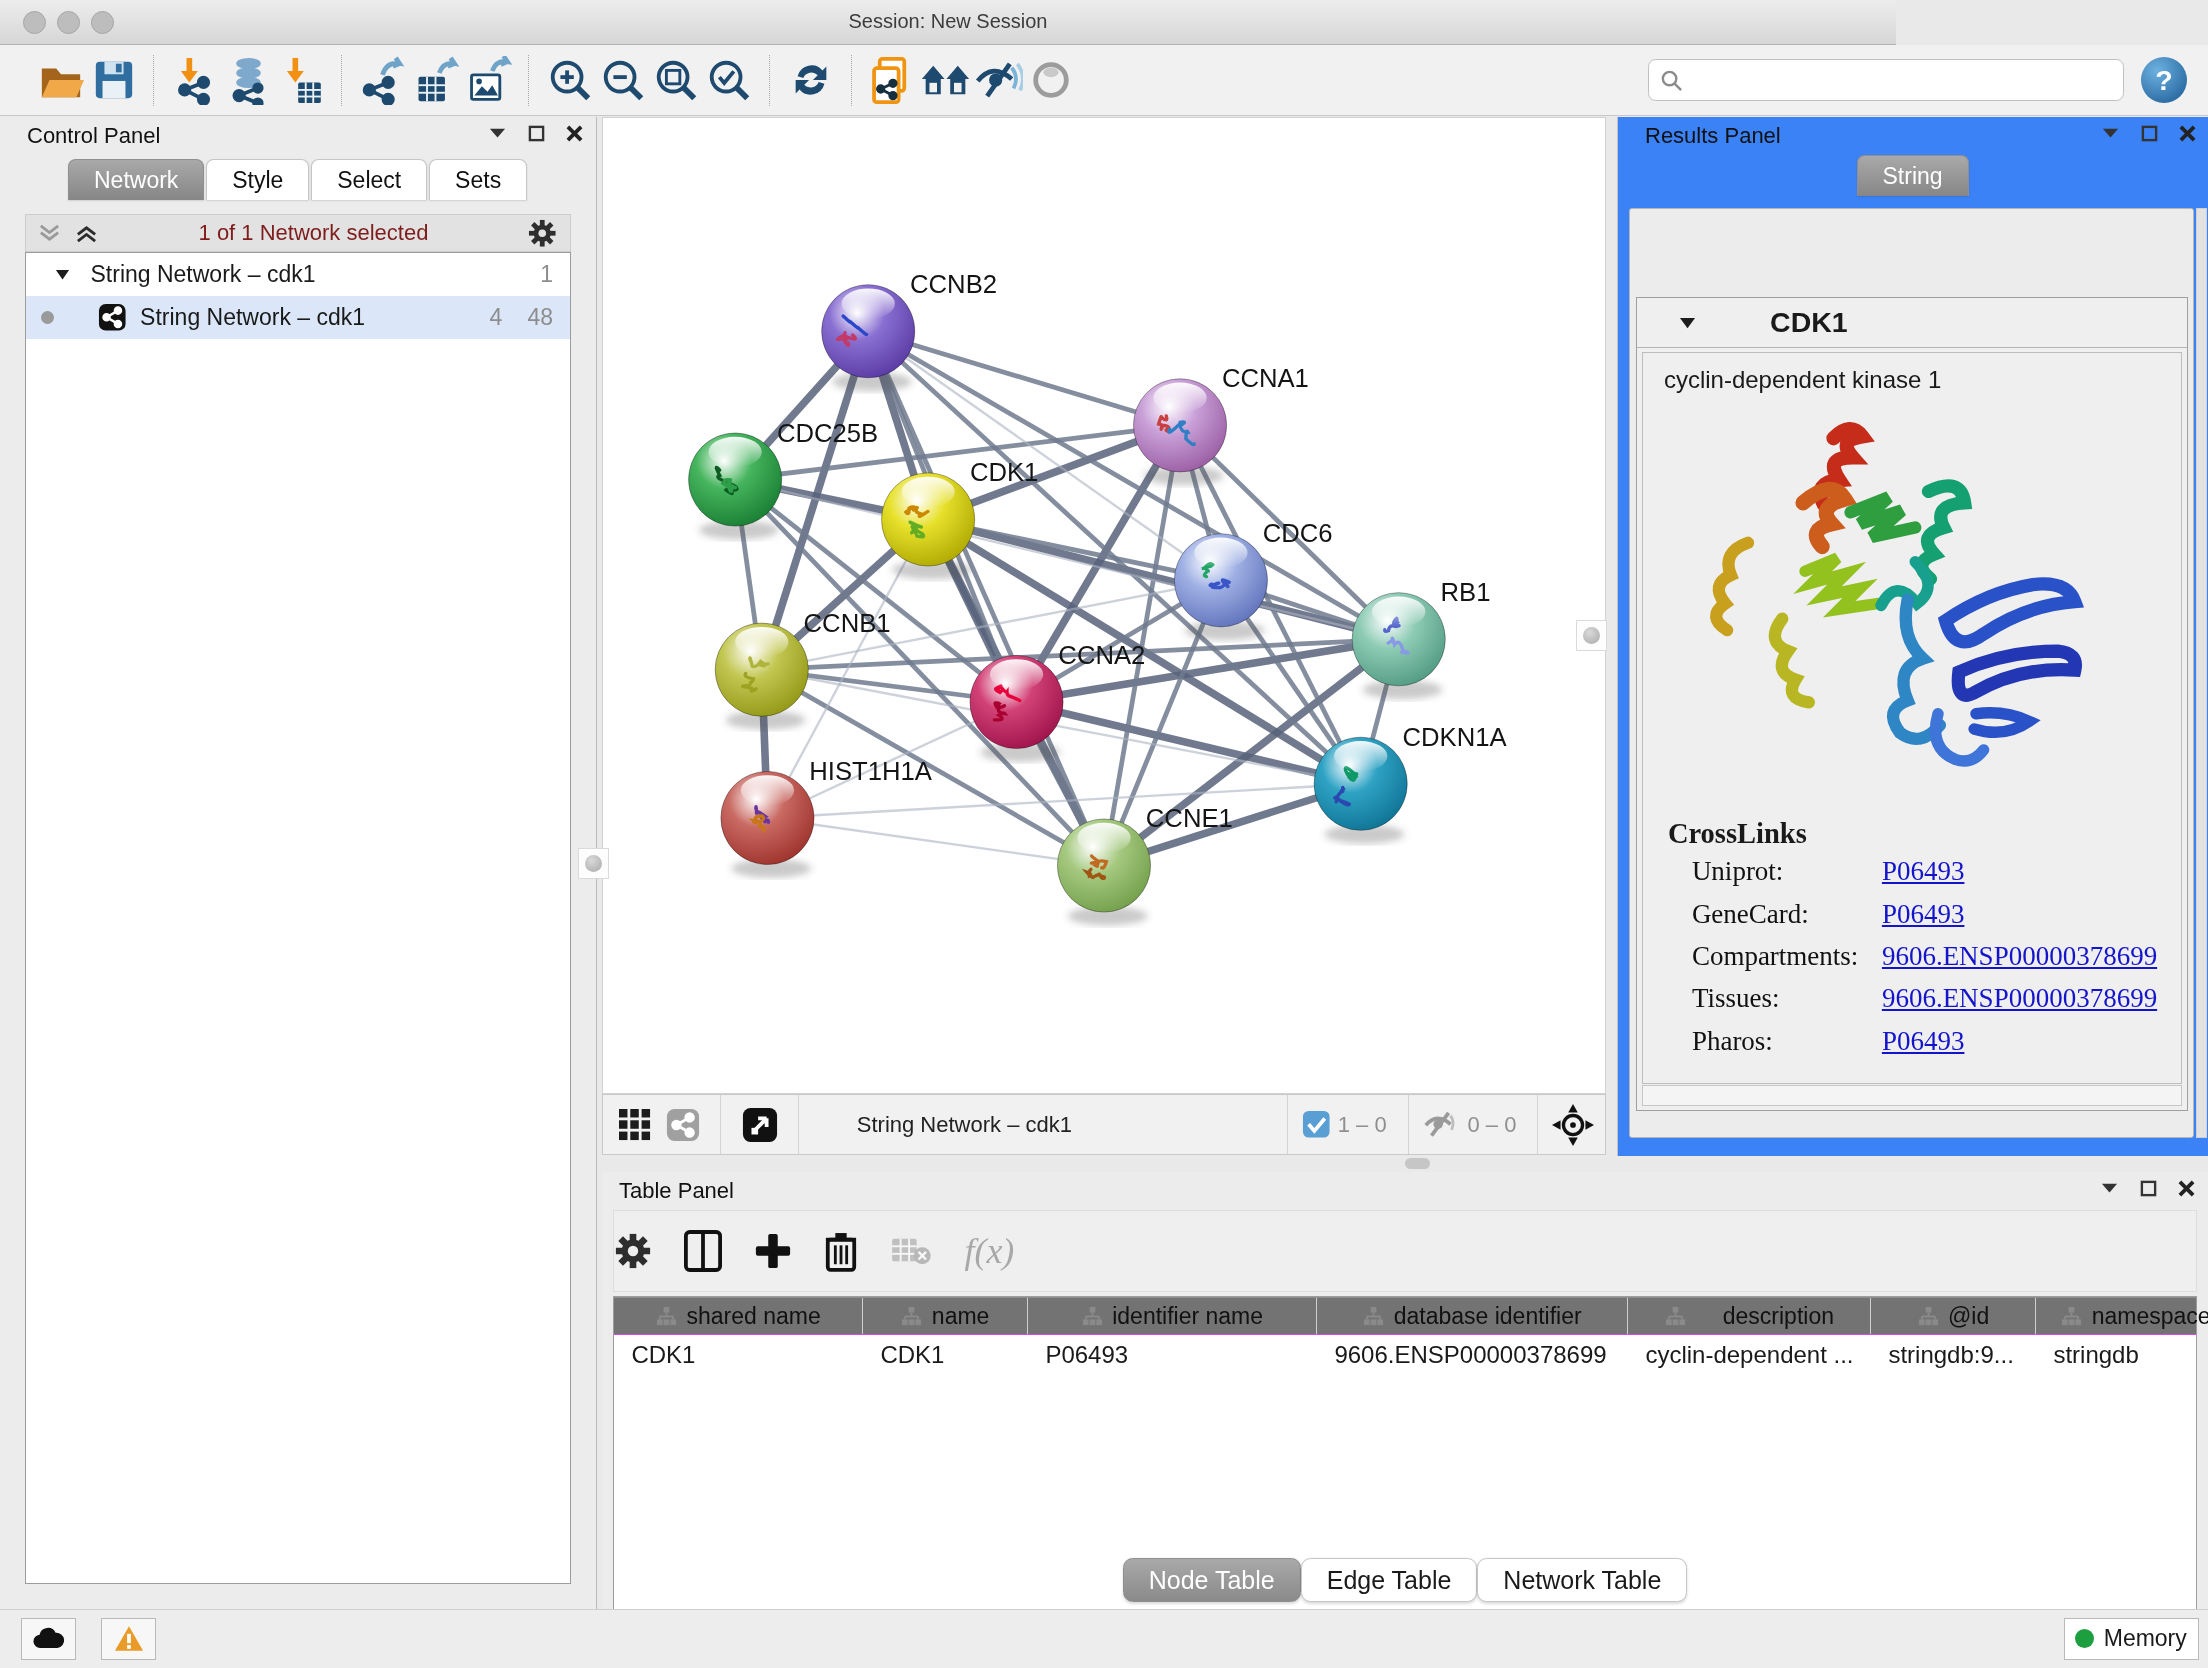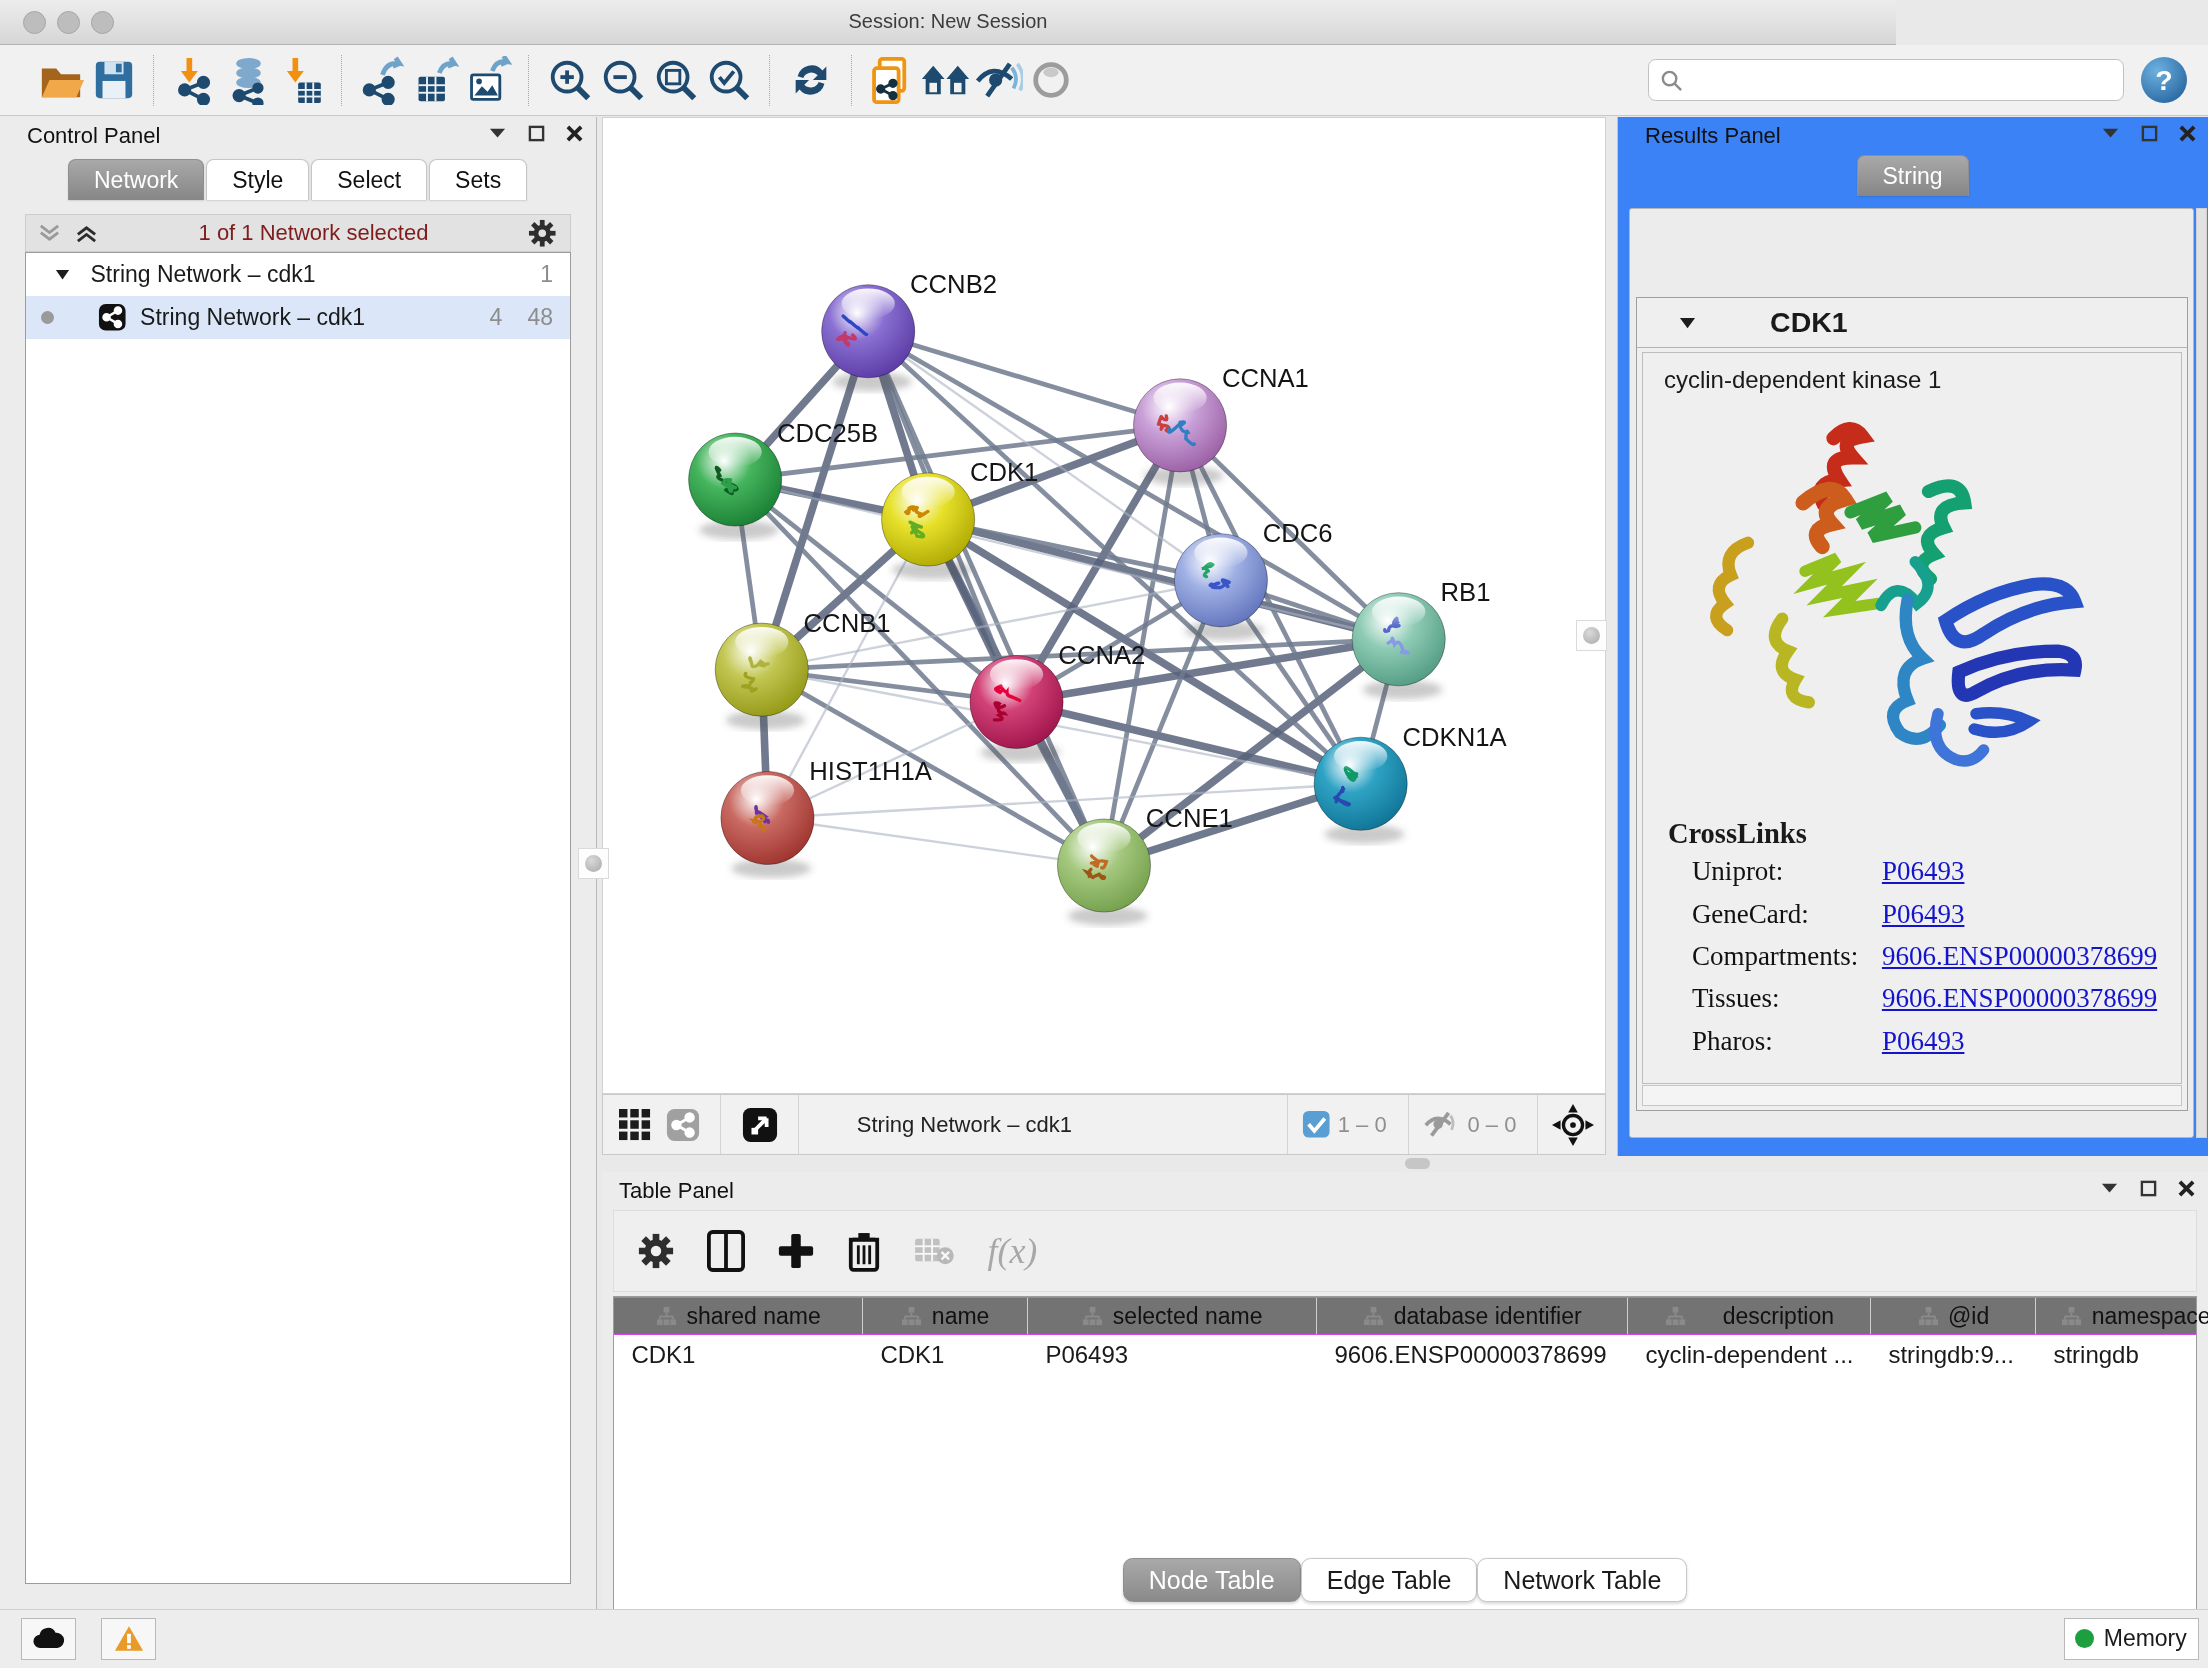--- a/index.html
+++ b/index.html
@@ -80,21 +80,21 @@
   .xl-title{font-family:"Liberation Serif",serif;font-weight:bold;font-size:28.5px;margin:9.5px 0 5.7px 25px;}
   .xl-row{display:flex;font-family:"Liberation Serif",serif;font-size:27px;margin:1.9px 0 11.4px 49px;}
   .xl-label{width:190px;color:#111;}
   .xl-link{color:#1414cc;text-decoration:underline;}
   .rp-scroll{position:absolute;left:4.8px;bottom:3.8px;width:540px;height:21px;border:1px solid #c6c6c6;background:#f4f4f4;box-sizing:border-box;}
   .rp-vscroll{position:absolute;right:1.9px;top:91px;width:11.4px;height:930px;background:#e2e2e2;border:1px solid #d0d0d0;box-sizing:border-box;}
 
   
   .table-panel{left:602px;top:1172px;width:1606px;height:438px;background:#ececec;box-sizing:border-box;}
   .tp-toolbar{position:absolute;left:11.4px;top:38px;width:1584px;height:82px;background:#efefef;
-      border:1px solid #dddddd;display:flex;align-items:center;gap:32px;padding-left:23px;box-sizing:border-box;}
+      border:1px solid #dddddd;display:flex;align-items:center;gap:32px;box-sizing:border-box;}
   .tp-table{position:absolute;left:11.4px;top:124px;width:1584px;height:363px;background:#fff;
       border:1px solid #9c9c9c;box-sizing:border-box;}
   .th-row{display:flex;height:36px;background:#737373;border-top:1.9px solid #8f8f8f;border-bottom:1px solid #d946ef;text-align:center;}
   .th-cell{display:flex;align-items:center;justify-content:center;gap:9.5px;font-size:23px;color:#111;
       border-right:1px solid #cfcfcf;box-sizing:border-box;overflow:hidden;white-space:nowrap;flex:0 0 auto;}
   .td-row{display:flex;height:40px;align-items:center;}
   .td-cell{font-size:24px;padding-left:17px;box-sizing:border-box;overflow:hidden;white-space:nowrap;flex:0 0 auto;}
   .tp-hscroll{position:absolute;left:1px;bottom:1px;width:1580px;height:23px;background:#fbfbfb;border-top:1px solid #ddd;}
   .tp-thumb{position:absolute;left:9.5px;top:3.8px;width:162px;height:15px;border-radius:7.6px;background:#c4c4c4;}
   .bt-tabs{position:absolute;left:0;top:0;width:100%;display:flex;justify-content:center;}
@@ -830,21 +830,21 @@
               <rect x="8" y="14" width="6" height="6"></rect>
               <rect x="15" y="14" width="6" height="6"></rect>
             </g>
             <g stroke="#8a8a8a" stroke-width="2">
               <line x1="11" y1="7" x2="11" y2="11"></line>
               <line x1="4" y1="11" x2="18" y2="11"></line>
               <line x1="4" y1="11" x2="4" y2="14"></line>
               <line x1="18" y1="11" x2="18" y2="14"></line>
             </g>
           </svg>
-          <span>selected name</span>
+          <span>identifier name</span>
         </div>
         <div class="th-cell" style="width: 311px;">
           <svg width="21" height="21" viewBox="0 0 22 22">
             <g fill="#8a8a8a">
               <rect x="8" y="1" width="6" height="6"></rect>
               <rect x="1" y="14" width="6" height="6"></rect>
               <rect x="8" y="14" width="6" height="6"></rect>
               <rect x="15" y="14" width="6" height="6"></rect>
             </g>
             <g stroke="#8a8a8a" stroke-width="2">

